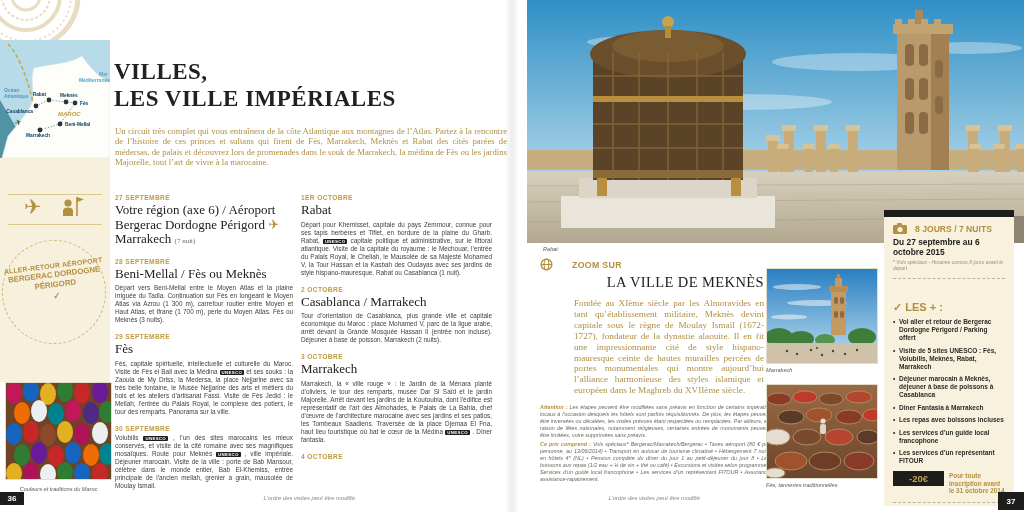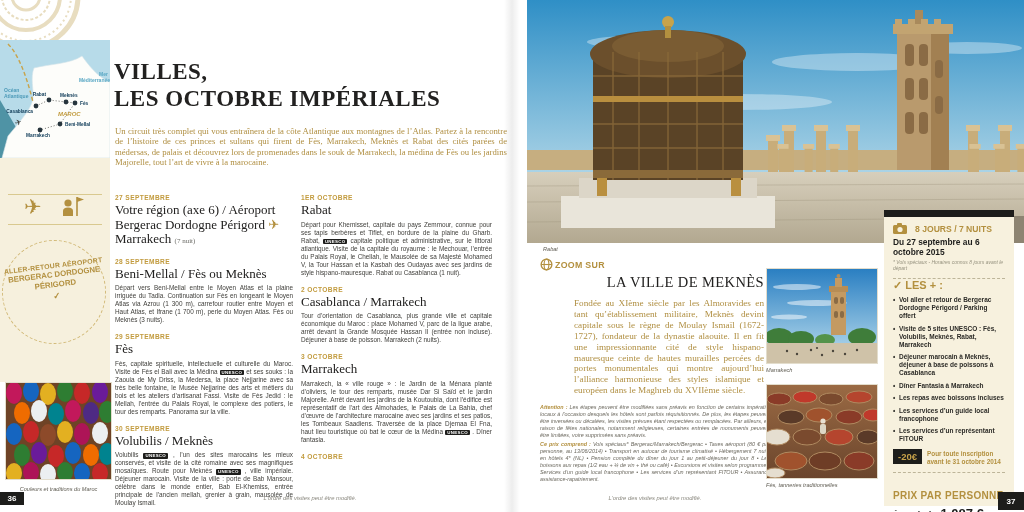--- a/index.html
+++ b/index.html
@@ -43,42 +43,42 @@
   .day p:empty { display:none; }
   .unesco { display:inline-block; background:#1d1d1b; color:#ffffff; font-weight:bold;
             font-size:4.4px; line-height:5.6px; padding:0 2px; letter-spacing:.3px; border-radius:1px; }
   .plane-gold { color:#b3903f; }
 
   .footer-note { font-size:5.8px; font-style:italic; color:#8a887f; text-align:center; }
 
   
   .hero-caption { left:543px; top:246px; }
   .zoomsur { left:540px; top:258px; width:224px; }
-  .zs-kicker { display:flex; align-items:center; gap:2px; color:#b3903f; font-weight:bold; font-size:8.8px; letter-spacing:.3px;text-align:right; }
+  .zs-kicker { display:flex; align-items:center; gap:19px; color:#b3903f; font-weight:bold; font-size:8.8px; letter-spacing:.3px;text-align:right; }
   .zs-title { font-family:"Liberation Serif", serif; font-size:14.5px; color:#222120; margin:3px 0 0 17px; letter-spacing:.4px;text-align:right; }
   .zs-body { margin-top:7px; font-family:"Liberation Serif", serif; font-size:9.2px; line-height:10.9px;
              color:#b08f42; text-align:justify;margin-left:34px; }
   .fineprint { width:230px; font-size:5.4px; line-height:6.9px; font-style:italic; color:#6d6a60; text-align:justify; }
   .fineprint b { color:#b3903f; }
 
   
   .sidebar { left:884px; top:210px; width:130px; height:296px; background:#f7f1de; }
   .sidebar .topbar { position:absolute; left:0; top:0; width:100%; height:7px; background:#1d1d1b; }
   .sb-inner { position:absolute; left:9px; top:13px; width:112px; }
   .sb-duration { display:flex; align-items:center; gap:8px; color:#b3903f; font-weight:bold; font-size:8.6px; }
   .sb-dates { margin-top:3px; font-size:8.4px; font-weight:bold; color:#1d1d1b; }
   .sb-note { margin-top:2px; font-size:5px; font-style:italic; color:#96927f; }
   .sb-div { margin-top:7px; border-top:1px dashed #bdb599; }
-  .sb-plus-title { margin-top:0; color:#b3903f; font-weight:bold; font-size:11px; }
+  .sb-plus-title { margin-top:22px; color:#b3903f; font-weight:bold; font-size:11px; }
   .sb-list { margin-top:4px; list-style:none; }
   .sb-list li { position:relative; padding-left:6px; font-size:6.5px; line-height:8px;
                 font-weight:bold; color:#2c2b27; margin-bottom:4.5px; }
   .sb-list li::before { content:"•"; position:absolute; left:0; top:0; color:#2c2b27; }
   .sb-discount { margin-top:6px; display:flex; gap:5px; align-items:flex-start; }
-  .sb-badge { background:#1d1d1b; color:#c8a34a; font-weight:bold; font-size:9.5px; padding:2px 5px; }
+  .sb-badge { background:#1d1d1b; color:#c8a34a; font-weight:bold; font-size:9.5px; padding:2px 16px; }
   .sb-discount-text { color:#b3903f; font-weight:bold; font-size:6.4px; line-height:7.6px; padding-top:1px; }
   .sb-price-label { margin-top:17px; color:#b3903f; font-weight:bold; font-size:10px; letter-spacing:.3px; }
   .sb-price-line { margin-top:3px; color:#1d1d1b; font-weight:bold; }
   .sb-price-prefix { font-size:8.6px; }
   .sb-price { font-size:13px; }
 
   .spine { left:504px; top:0; width:16px; height:512px;
            background:linear-gradient(to right, rgba(0,0,0,0), rgba(0,0,0,0.07), rgba(0,0,0,0)); }
 </style>
 </head>
@@ -178,21 +178,21 @@
         <ellipse cx="76" cy="90" rx="8" ry="10" fill="#1565c0"></ellipse>
           <ellipse cx="94" cy="90" rx="8" ry="10" fill="#c62828"></ellipse>
       </g>
     </svg>
   </div>
   <div class="abs caption" style="left:0;top:486px;width:117px;text-align:center">Couleurs et traditions du Maroc</div>
   <div class="abs pagebox" style="left:0;top:492px;width:24px;height:13px">36</div>
 
   <h1 class="abs title">
     <div>VILLES,</div>
-    <div>LES OCTOBRE IMPÉRIALES</div>
+    <div>LES VILLE IMPÉRIALES</div>
   </h1>
   <p class="abs intro">Un circuit très complet qui vous entraînera de la côte Atlantique aux montagnes de l’Atlas. Partez à la rencontre de l’histoire de ces princes et sultans qui firent de Fès, Marrakech, Meknès et Rabat des cités parées de médersas, de palais et découvrez lors de promenades dans le souk de Marrakech, la médina de Fès ou les jardins Majorelle, tout l’art de vivre à la marocaine.</p>
 
   <div class="abs col col1">
     <div class="day">
       <div class="date">27 SEPTEMBRE</div>
       <h3><span>Votre région (axe 6) / Aéroport Bergerac Dordogne Périgord <span class="plane-gold">✈</span> Marrakech</span> <span class="nights">(7 nuit)</span></h3>
 
     </div>
     <div class="day">
@@ -200,21 +200,20 @@
       <h3><span>Beni-Mellal / Fès ou Meknès</span></h3>
       <p>Départ vers Beni-Mellal entre le Moyen Atlas et la plaine irriguée du Tadla. Continuation sur Fès en longeant le Moyen Atlas via Azrou (1 300 m), carrefour routier entre Moyen et Haut Atlas, et Ifrane (1 700 m), perle du Moyen Atlas. Fès ou Meknès (3 nuits).</p>
     </div>
     <div class="day">
       <div class="date">29 SEPTEMBRE</div>
       <h3><span>Fès</span></h3>
       <p>Fès, capitale spirituelle, intellectuelle et culturelle du Maroc. Visite de Fès el Bali avec la Médina <span class="unesco">UNESCO</span> et ses souks : la Zaouia de My Driss, la Medersa, la place Nejjarine avec sa très belle fontaine, le Musée Nejjarine des arts et métiers du bois et les ateliers d’artisanat Fassi. Visite de Fès Jedid : le Mellah, l’entrée du Palais Royal, le complexe des potiers, le tour des remparts. Panorama sur la ville.</p>
     </div>
     <div class="day">
       <div class="date">30 SEPTEMBRE</div>
-      <h3><span>Volubilis / Meknès</span></h3>
       <p>Volubilis <span class="unesco">UNESCO</span> , l’un des sites marocains les mieux conservés, et visite de la cité romaine avec ses magnifiques mosaïques. Route pour Meknès <span class="unesco">UNESCO</span> , ville impériale. Déjeuner marocain. Visite de la ville : porte de Bab Mansour, célèbre dans le monde entier, Bab El-Khemiss, entrée principale de l’ancien mellah, grenier à grain, mausolée de Moulay Ismail.</p>
     </div>
   </div>
 
   <div class="abs col col2">
     <div class="day">
       <div class="date">1ER OCTOBRE</div>
       <h3><span>Rabat</span></h3>
       <p>Départ pour Khemisset, capitale du pays Zemmour, connue pour ses tapis berbères et Tiflet, en bordure de la plaine du Gharb. Rabat, <span class="unesco">UNESCO</span> capitale politique et administrative, sur le littoral atlantique. Visite de la capitale du royaume : le Mechouar, l’entrée du Palais Royal, le Chellah, le Mausolée de sa Majesté Mohamed V, la Tour Hassan et la Kasbah des Oudayas avec ses jardins de style hispano-mauresque. Rabat ou Casablanca (1 nuit).</p>
     </div>

